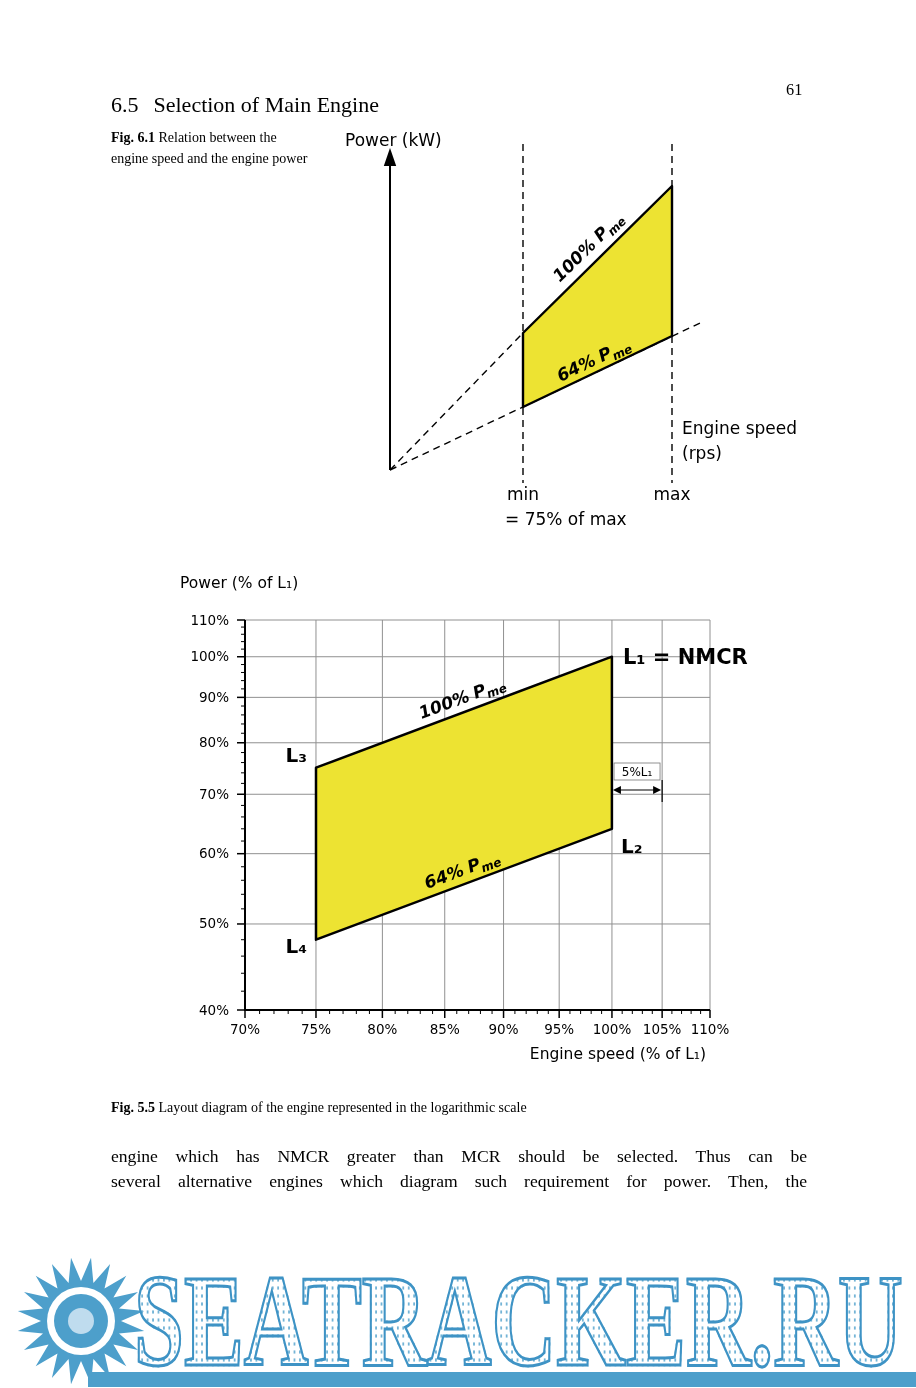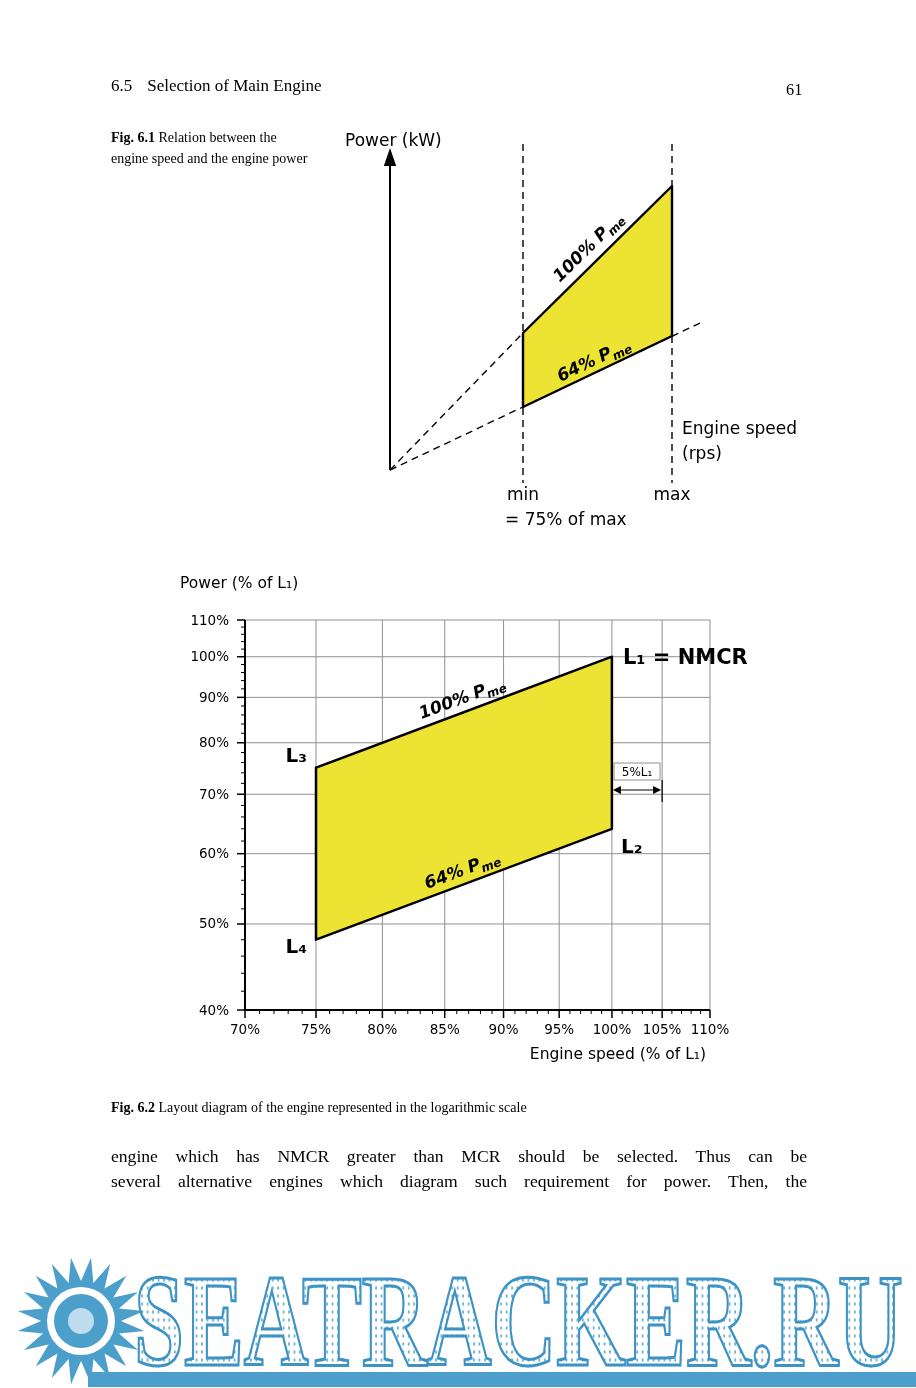--- a/index.html
+++ b/index.html
@@ -1,18 +1,18 @@
 <!DOCTYPE html>
 <html><head>
 <meta charset="utf-8">
 <style>
   html,body{margin:0;padding:0;background:#e8e8e8;}
   .page{position:relative;width:916px;height:1388px;background:#ffffff;font-family:"Liberation Serif",serif;color:#000;overflow:hidden;margin:0 auto;}
   .abs{position:absolute;}
-  .header-line{position:absolute;top:76px;left:111px;font-size:17px;}
+  .header-line{position:absolute;top:92px;left:111px;font-size:22px;}
   .header-line .sec{margin-right:15px;}
   .page-num{position:absolute;top:80px;left:786px;font-size:16.3px;text-align:center;}
   .fig-caption{position:absolute;font-size:14px;line-height:21px;}
   .fig-caption b{font-weight:bold;}
   .body-par{position:absolute;left:111px;top:1144px;width:696px;font-size:17.6px;line-height:24.9px;}
   .jline{text-align:justify;text-align-last:justify;}
   .fig-link{text-decoration:none;cursor:pointer;}
   svg{font-family:"DejaVu Sans",sans-serif;}
   svg text{fill:#000;}
   
@@ -195,21 +195,21 @@
         <line x1="467.9453710290574" y1="220" x2="506.1404441564712" y2="220" stroke="#000" stroke-width="1.2"></line>
         <polygon points="462.9453710290574,220 470.9453710290574,216 470.9453710290574,224" fill="#000"></polygon>
         <polygon points="511.1404441564712,220 503.1404441564712,216 503.1404441564712,224" fill="#000"></polygon>
         <rect x="464.0429075927643" y="193" width="46" height="17" fill="#fff" stroke="#777" stroke-width="0.8"></rect>
         <text x="487.0429075927643" y="206" text-anchor="middle" font-size="12">5%L₁</text>
       </g>
     <text x="468" y="489" font-size="15.5" text-anchor="middle">Engine speed (% of L₁)</text>
   </svg>
 
   <div class="fig-caption" style="left:111px;top:1097px;width:700px;">
-    <b>Fig. 6.2</b><span> Layout diagram of the engine represented in the logarithmic scale</span>
+    <b>Fig. 5.5</b><span> Layout diagram of the engine represented in the logarithmic scale</span>
   </div>
 
   <div class="body-par">
     <div class="jline">engine which has NMCR greater than MCR should be selected. Thus can be</div>
     <div class="jline">several alternative engines which diagram such requirement for power. Then, the</div>
   </div>
 
   <div class="wm-bar" style="background: rgb(77, 159, 203);"></div>
   <svg id="sun-logo" class="abs" style="left:16px;top:1256px;" width="130" height="130">
       <polygon points="105.0,65.0 128.2,75.0 103.0,77.4 122.0,94.1 97.4,88.5 110.3,110.3 88.5,97.4 94.1,122.0 77.4,103.0 75.0,128.2 65.0,105.0 55.0,128.2 52.6,103.0 35.9,122.0 41.5,97.4 19.7,110.3 32.6,88.5 8.0,94.1 27.0,77.4 1.8,75.0 25.0,65.0 1.8,55.0 27.0,52.6 8.0,35.9 32.6,41.5 19.7,19.7 41.5,32.6 35.9,8.0 52.6,27.0 55.0,1.8 65.0,25.0 75.0,1.8 77.4,27.0 94.1,8.0 88.5,32.6 110.3,19.7 97.4,41.5 122.0,35.9 103.0,52.6 128.2,55.0" fill="#4d9fcb"></polygon>

